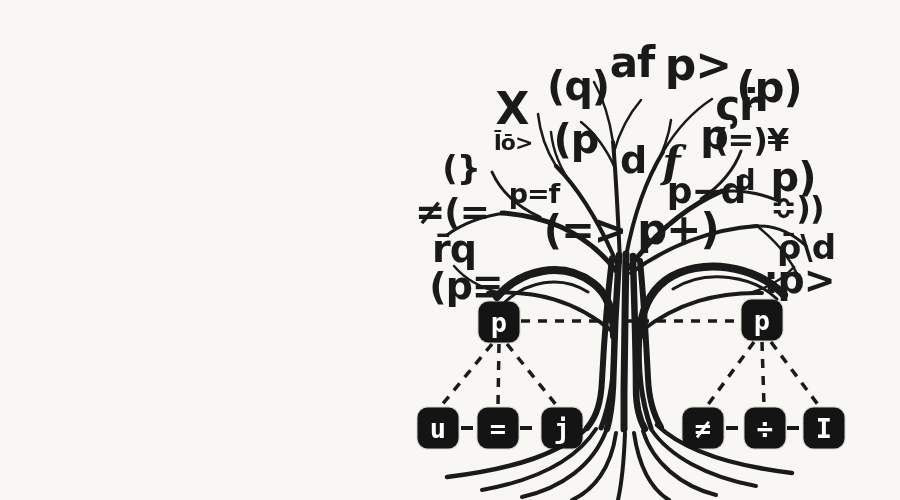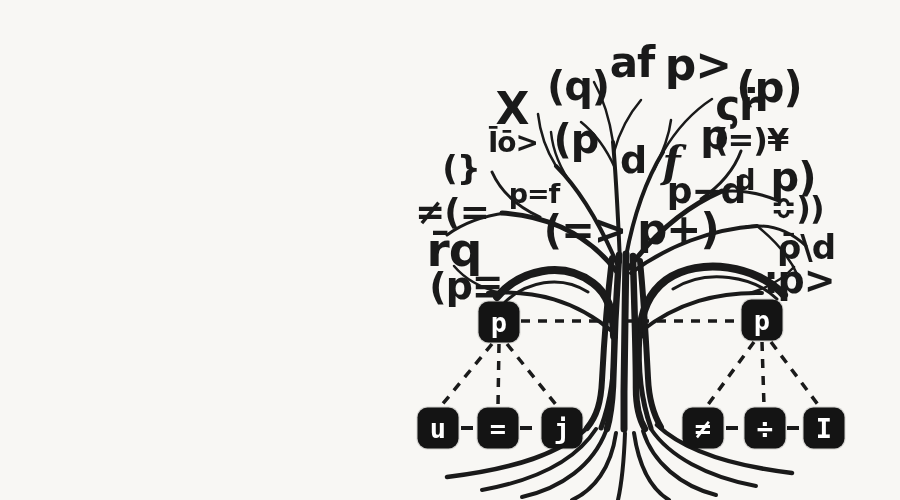--- a/index.html
+++ b/index.html
@@ -120,34 +120,34 @@
 
   <div class="sym-layer">
       <div class="sym" style="left: 578px; top: 86px; font-size: 40px;">(q)</div>
       <div class="sym" style="left: 624px; top: 63px; font-size: 42px; margin-left: 8px;">af</div>
       <div class="sym" style="left: 698px; top: 65px; font-size: 44px;">p&gt;</div>
       <div class="sym" style="left: 769px; top: 88px; font-size: 42px;">(p)</div>
       <div class="sym" style="left: 512px; top: 109px; font-size: 44px;">X</div>
       <div class="sym" style="left: 576px; top: 139px; font-size: 40px;">(p</div>
       <div class="sym" style="left: 714px; top: 135px; font-size: 40px;">p</div>
       <div class="sym" style="left: 737px; top: 106px; font-size: 42px;">ςṙ</div>
-      <div class="sym" style="left: 513px; top: 143px; font-size: 28px;">Īō&gt;</div>
+      <div class="sym" style="left: 513px; top: 143px; font-size: 22px;">Īō&gt;</div>
       <div class="sym" style="left: 461px; top: 168px; font-size: 34px;">(}</div>
       <div class="sym" style="left: 534px; top: 193px; font-size: 27px;">p=f</div>
       <div class="sym" style="left: 633px; top: 160px; font-size: 38px;">d</div>
       <div class="sym italic" style="left: 671px; top: 163px; font-size: 42px;">f</div>
       <div class="sym" style="left: 751px; top: 140px; font-size: 32px;">(=)¥</div>
       <div class="sym" style="left: 706px; top: 191px; font-size: 36px;">p−d</div>
       <div class="sym" style="left: 745px; top: 181px; font-size: 28px;">d</div>
       <div class="sym" style="left: 793px; top: 177px; font-size: 40px;">p)</div>
       <div class="sym" style="left: 797px; top: 208px; font-size: 32px;">≎))</div>
       <div class="sym" style="left: 806px; top: 247px; font-size: 34px;">ρ̄\d</div>
       <div class="sym" style="left: 799px; top: 280px; font-size: 38px;">:p&gt;</div>
       <div class="sym" style="left: 452px; top: 212px; font-size: 36px;">≠(=</div>
-      <div class="sym" style="left: 454px; top: 249px; font-size: 47px;">r̄q</div>
+      <div class="sym" style="left: 454px; top: 249px; font-size: 38px;">r̄q</div>
       <div class="sym" style="left: 466px; top: 286px; font-size: 38px;">(p≡</div>
       <div class="sym" style="left: 585px; top: 230px; font-size: 40px;">(=&gt;</div>
       <div class="sym" style="left: 678px; top: 230px; font-size: 42px;">p+)</div>
     </div>
 
   <div class="node-layer">
       <div class="nodebox" style="left: 499px; top: 322px;">p</div>
       <div class="nodebox" style="left: 762px; top: 320px;">p</div>
       <div class="nodebox" style="left: 438px; top: 428px;">u</div>
       <div class="nodebox" style="left: 498px; top: 428px;">=</div>

